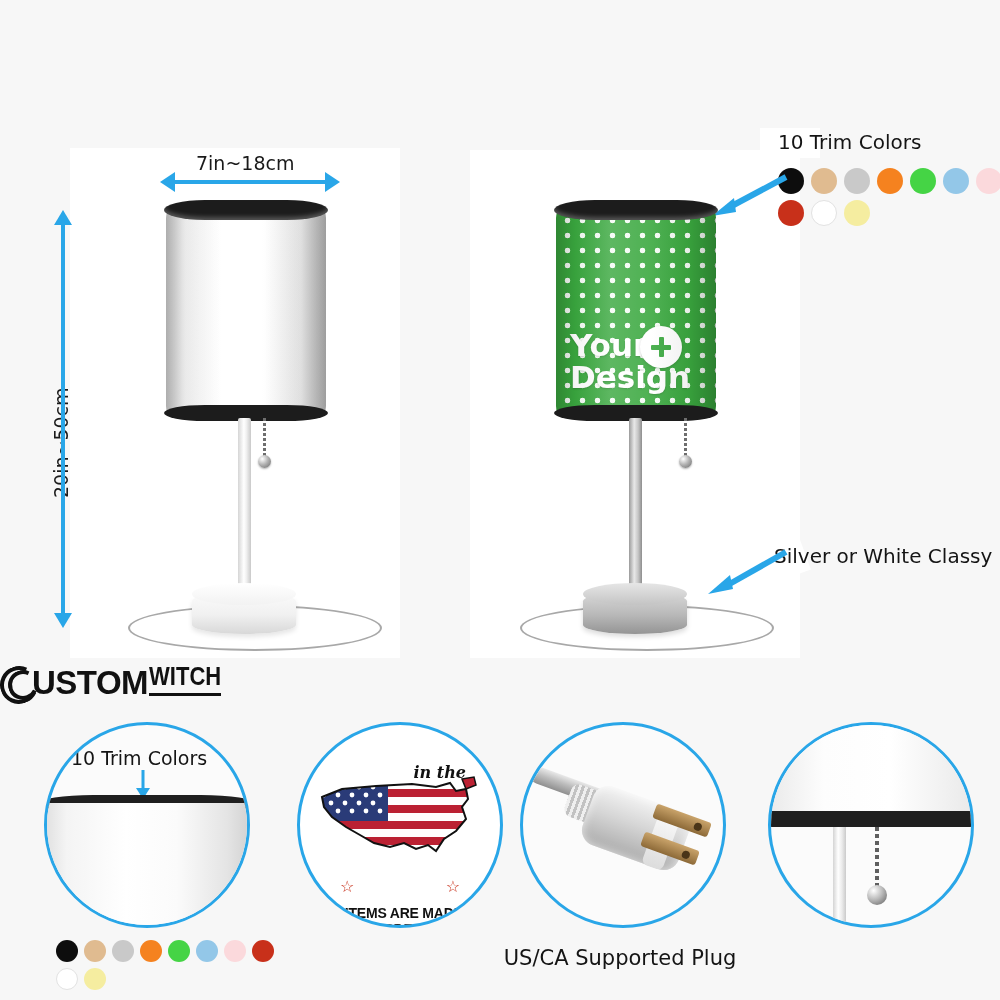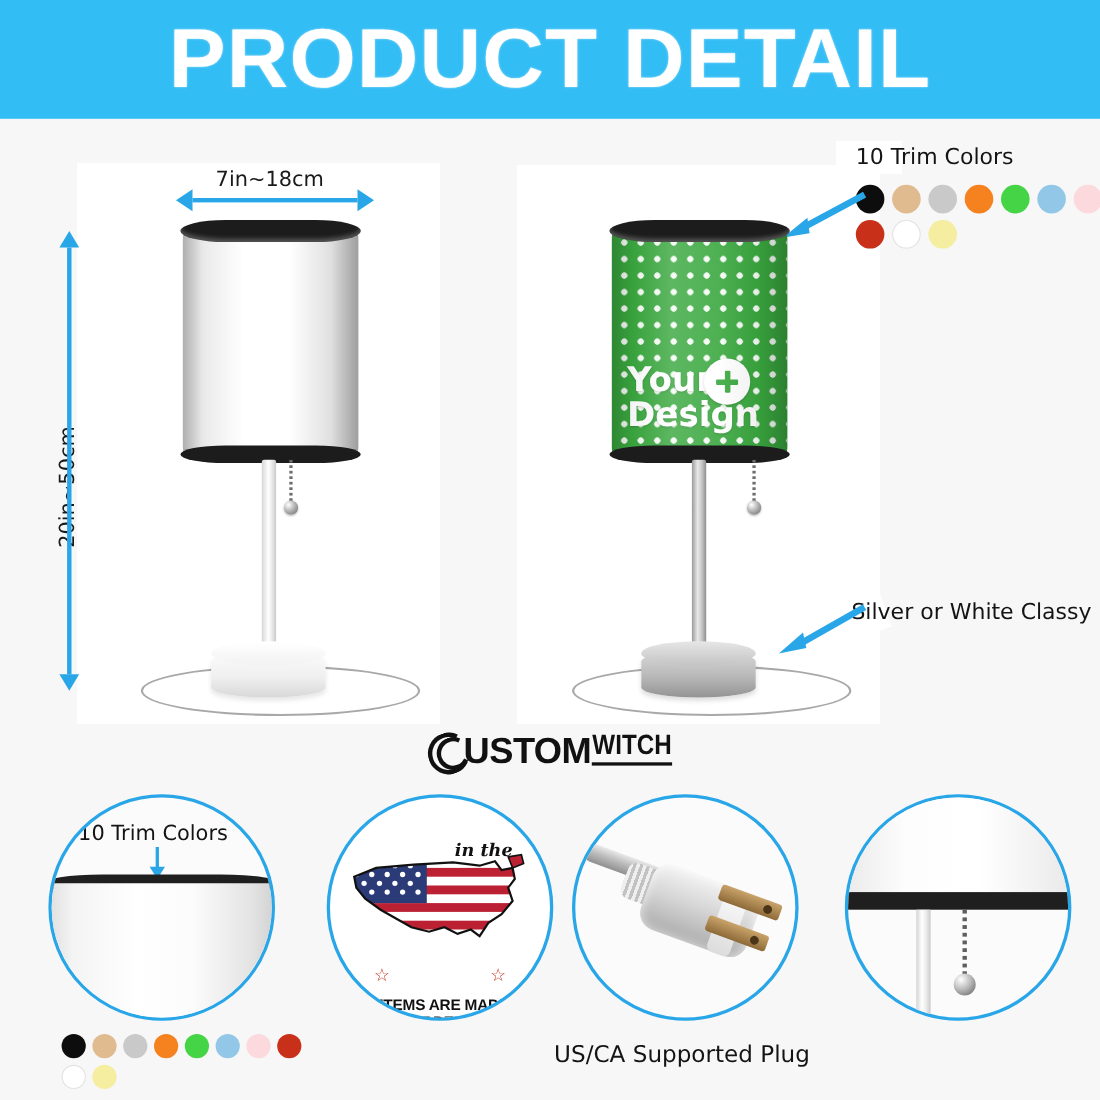--- a/index.html
+++ b/index.html
@@ -177,21 +177,21 @@
   .swatch.white-sw{border:1px solid #e2e2e2;}
 
   .trim-title{
     position:absolute;
     font-family:"DejaVu Sans", sans-serif;
     font-size:20px;color:#141414;white-space:nowrap;
   }
 
   
   .brand{
-    position:absolute;left:0;top:664px;width:1000px;text-align:center;
+    position:absolute;left:0;top:664px;width:1000px;
   }
   .brand-inner{display:inline-block;position:relative;}
   .brand-c{
     display:inline-block;vertical-align:middle;
     width:34px;height:34px;position:relative;margin-right:-2px;
   }
   .brand-c::before{
     content:"";position:absolute;left:0;top:0;width:30px;height:30px;
     border:4px solid #111;border-radius:50%;
     border-right-color:transparent;
@@ -327,23 +327,20 @@
   .c4-bead{
     position:absolute;left:96px;top:160px;width:20px;height:20px;border-radius:50%;
     background:radial-gradient(circle at 33% 28%,#ffffff,#bbbbbb 45%,#5d5d5d);
   }
 </style>
 </head>
 <body>
 
 <div class="stage">
 
-  <div class="banner">
-    <div class="banner-title">PRODUCT DETAIL</div>
-  </div>
 
   <div class="patch" style="left:70px;top:148px;width:330px;height:510px;"></div>
   <div class="patch" style="left:470px;top:150px;width:330px;height:508px;"></div>
   <div class="patch" style="left:760px;top:128px;width:60px;height:30px;"></div>
 
   <div class="trim-title" style="left:778px;top:130px;">10 Trim Colors</div>
   <div class="swatch-wrap sw-top" style="left:778px;top:168px;width:240px;">
     <div class="swatch" style="background:#0d0d0d;"></div>
     <div class="swatch" style="background:#e0bb90;"></div>
     <div class="swatch" style="background:#c9c9c9;"></div>

